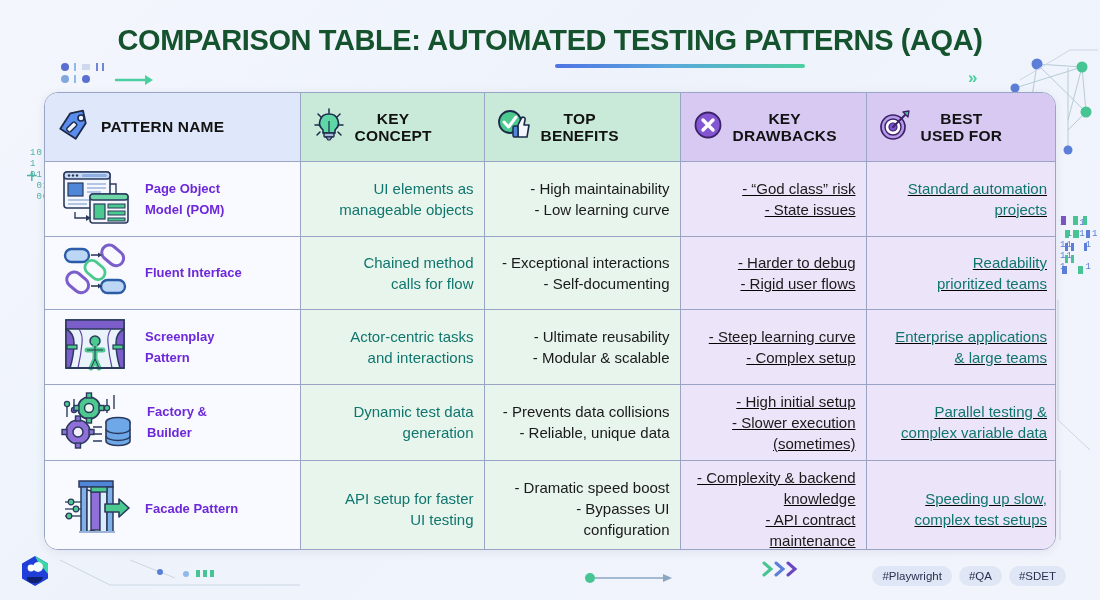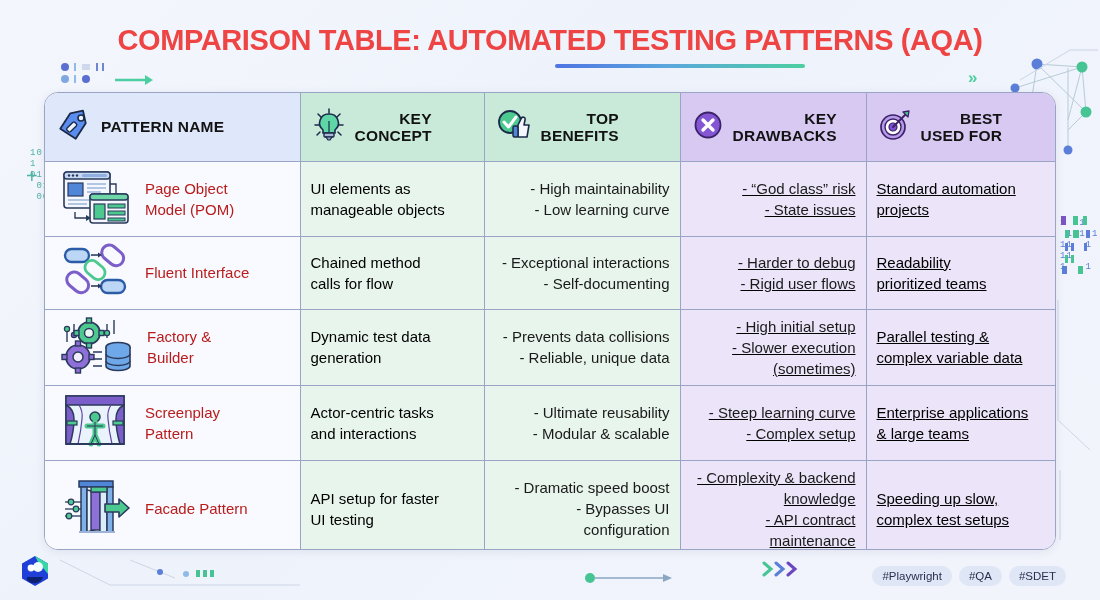--- a/index.html
+++ b/index.html
@@ -16,21 +16,21 @@
 
   .bin { font-family: "Liberation Mono", monospace; font-size: 9px; line-height: 11px; letter-spacing: 1px; }
 
   .chev { font-weight: bold; font-size: 17px; letter-spacing: -3px; }
 
   .plus { position:absolute; font-size: 20px; color: #4fb3a4; font-weight: 300; }
 
   
   .title-wrap { position: absolute; top: 24px; left: 0; width: 1100px; text-align: center; }
   .title {
-    font-size: 29px; font-weight: bold; color: #ef4444;
+    font-size: 29px; font-weight: bold; color: #14532d;
     letter-spacing: -0.4px; white-space: nowrap;
   }
   .title-underline {
     width: 250px; height: 4px; border-radius: 3px; margin: 7px auto 0;
     margin-left: 555px;
     background: linear-gradient(90deg, #4f74e3 0%, #5aa7dd 45%, #4ccfa0 100%);
   }
 
   
   .table-card {
@@ -58,37 +58,37 @@
   tr:last-child td { border-bottom: none; }
 
   thead th { height: 68px; padding: 8px 12px; }
   th.h0 { background: #dfe8fa; }
   th.h1, th.h2 { background: #c9ead9; }
   th.h3, th.h4 { background: #d7c9f2; }
 
   .hd-inner { display: flex; align-items: center; gap: 10px; }
   .hd-text {
     font-size: 15.5px; font-weight: bold; color: #121212;
-    letter-spacing: 0.2px; line-height: 17px; white-space: pre-line; text-align: right;
+    letter-spacing: 0.2px; line-height: 17px; white-space: pre-line;
   }
 
   
   td.b0 { background: #f8faff; }
   td.b1, td.b2 { background: #e8f5ec; }
   td.b3, td.b4 { background: #ece4f8; text-decoration: underline; }
 
   
   .name-cell { display: flex; align-items: center; gap: 14px; padding-left: 6px; }
   .name-text {
-    font-size: 15px; font-weight: normal; color: #b91c1c; line-height: 21px;
+    font-size: 13px; font-weight: bold; color: #6d28d9; line-height: 21px;
     white-space: pre-line;
   }
 
   .center-text {
-    text-align: left; font-size: 15px; color: #000000; line-height: 21px;
+    text-align: right; font-size: 15px; color: #0f766e; line-height: 21px;
     white-space: pre-line;
   }
   .bullet-text {
     text-align: right; font-size: 15px; color: #1a1a1a; line-height: 21px;
     white-space: pre-line; padding-left: 2px;
   }
 
   
   .tags { position: absolute; right: 34px; bottom: 14px; display: flex; gap: 7px; }
   .tag {
@@ -379,20 +379,61 @@
             <div class="bullet-text">- Exceptional interactions
 - Self-documenting</div>
           </td>
       <td class="b3">
             <div class="bullet-text">- Harder to debug
 - Rigid user flows</div>
           </td>
       <td class="b4">
             <div class="center-text">Readability
 prioritized teams</div>
+          </td>
+    </tr>
+
+    <tr>
+      <td class="b0">
+        <div class="name-cell">
+          <span>
+            <svg width="70" height="58" viewBox="0 0 70 58">
+              <rect x="5" y="4" width="58" height="48" fill="#eaf2fb" stroke="#2b3a5c" stroke-width="1.6"></rect>
+              <rect x="5" y="4" width="58" height="9" fill="#7b5ec9" stroke="#2b3a5c" stroke-width="1.5"></rect>
+              <path d="M5 13 q8 4 8 14 q0 12 -4 25 L5 52 Z" fill="#7b5ec9" stroke="#2b3a5c" stroke-width="1.5"></path>
+              <path d="M63 13 q-8 4 -8 14 q0 12 4 25 L63 52 Z" fill="#7b5ec9" stroke="#2b3a5c" stroke-width="1.5"></path>
+              <path d="M18 13 q4 6 3 14 q-1 12 -4 25" fill="none" stroke="#5b43a0" stroke-width="1.2"></path>
+              <path d="M50 13 q-4 6 -3 14 q1 12 4 25" fill="none" stroke="#5b43a0" stroke-width="1.2"></path>
+              <rect x="6" y="29" width="10" height="4" fill="#4cc98f" stroke="#2b3a5c" stroke-width="1.2"></rect>
+              <rect x="52" y="29" width="10" height="4" fill="#4cc98f" stroke="#2b3a5c" stroke-width="1.2"></rect>
+              <circle cx="34" cy="25" r="5" fill="#4cc98f" stroke="#2b3a5c" stroke-width="1.5"></circle>
+              <path d="M34 30 L34 43 M26 34 L42 34 M30 52 L34 43 L38 52" fill="none" stroke="#4cc98f" stroke-width="5" stroke-linecap="round"></path>
+              <path d="M34 30 L34 43 M26 34 L42 34 M30 52 L34 43 L38 52" fill="none" stroke="#2b3a5c" stroke-width="1"></path>
+              <line x1="5" y1="52" x2="63" y2="52" stroke="#2b3a5c" stroke-width="2"></line>
+            </svg>
+          </span>
+          <span class="name-text">Screenplay
+Pattern</span>
+        </div>
+      </td>
+      <td class="b1">
+            <div class="center-text">Actor-centric tasks
+and interactions</div>
+          </td>
+      <td class="b2">
+            <div class="bullet-text">- Ultimate reusability
+- Modular &amp; scalable</div>
+          </td>
+      <td class="b3">
+            <div class="bullet-text">- Steep learning curve
+- Complex setup</div>
+          </td>
+      <td class="b4">
+            <div class="center-text">Enterprise applications
+&amp; large teams</div>
           </td>
     </tr>
 
     <tr>
       <td class="b0">
         <div class="name-cell">
           <span>
             <svg width="72" height="58" viewBox="0 0 72 58">
               <g stroke="#2b3a5c" stroke-width="1.4">
                 <line x1="6" y1="14" x2="6" y2="26"></line>
@@ -454,61 +495,20 @@
             <div class="center-text">Parallel testing &amp;
 complex variable data</div>
           </td>
     </tr>
 
     <tr>
       <td class="b0">
         <div class="name-cell">
           <span>
             <svg width="70" height="58" viewBox="0 0 70 58">
-              <rect x="5" y="4" width="58" height="48" fill="#eaf2fb" stroke="#2b3a5c" stroke-width="1.6"></rect>
-              <rect x="5" y="4" width="58" height="9" fill="#7b5ec9" stroke="#2b3a5c" stroke-width="1.5"></rect>
-              <path d="M5 13 q8 4 8 14 q0 12 -4 25 L5 52 Z" fill="#7b5ec9" stroke="#2b3a5c" stroke-width="1.5"></path>
-              <path d="M63 13 q-8 4 -8 14 q0 12 4 25 L63 52 Z" fill="#7b5ec9" stroke="#2b3a5c" stroke-width="1.5"></path>
-              <path d="M18 13 q4 6 3 14 q-1 12 -4 25" fill="none" stroke="#5b43a0" stroke-width="1.2"></path>
-              <path d="M50 13 q-4 6 -3 14 q1 12 4 25" fill="none" stroke="#5b43a0" stroke-width="1.2"></path>
-              <rect x="6" y="29" width="10" height="4" fill="#4cc98f" stroke="#2b3a5c" stroke-width="1.2"></rect>
-              <rect x="52" y="29" width="10" height="4" fill="#4cc98f" stroke="#2b3a5c" stroke-width="1.2"></rect>
-              <circle cx="34" cy="25" r="5" fill="#4cc98f" stroke="#2b3a5c" stroke-width="1.5"></circle>
-              <path d="M34 30 L34 43 M26 34 L42 34 M30 52 L34 43 L38 52" fill="none" stroke="#4cc98f" stroke-width="5" stroke-linecap="round"></path>
-              <path d="M34 30 L34 43 M26 34 L42 34 M30 52 L34 43 L38 52" fill="none" stroke="#2b3a5c" stroke-width="1"></path>
-              <line x1="5" y1="52" x2="63" y2="52" stroke="#2b3a5c" stroke-width="2"></line>
-            </svg>
-          </span>
-          <span class="name-text">Screenplay
-Pattern</span>
-        </div>
-      </td>
-      <td class="b1">
-            <div class="center-text">Actor-centric tasks
-and interactions</div>
-          </td>
-      <td class="b2">
-            <div class="bullet-text">- Ultimate reusability
-- Modular &amp; scalable</div>
-          </td>
-      <td class="b3">
-            <div class="bullet-text">- Steep learning curve
-- Complex setup</div>
-          </td>
-      <td class="b4">
-            <div class="center-text">Enterprise applications
-&amp; large teams</div>
-          </td>
-    </tr>
-
-    <tr>
-      <td class="b0">
-        <div class="name-cell">
-          <span>
-            <svg width="70" height="58" viewBox="0 0 70 58">
               <rect x="18" y="3" width="34" height="6" fill="#4f86d8" stroke="#2b3a5c" stroke-width="1.5"></rect>
               <rect x="20" y="9" width="6" height="45" fill="#7fb0e8" stroke="#2b3a5c" stroke-width="1.5"></rect>
               <path d="M26 12 L40 15 L40 50 L26 54 Z" fill="#e7f1fb" stroke="#2b3a5c" stroke-width="1.5"></path>
               <rect x="30" y="14" width="9" height="38" fill="#8f6fd8" stroke="#2b3a5c" stroke-width="1.4"></rect>
               <rect x="39" y="12" width="7" height="42" fill="#d9ecf8" stroke="#2b3a5c" stroke-width="1.4"></rect>
               <rect x="46" y="9" width="6" height="45" fill="#7fb0e8" stroke="#2b3a5c" stroke-width="1.5"></rect>
               <rect x="30" y="9" width="16" height="5" fill="#4cc98f" stroke="#2b3a5c" stroke-width="1.3"></rect>
               <path d="M44 26 L58 26 L58 21 L68 30 L58 39 L58 34 L44 34 Z" fill="#4cc98f" stroke="#2b3a5c" stroke-width="1.6" stroke-linejoin="round"></path>
               <g stroke="#2b3a5c" stroke-width="1.3">
                 <line x1="4" y1="24" x2="20" y2="24"></line>

